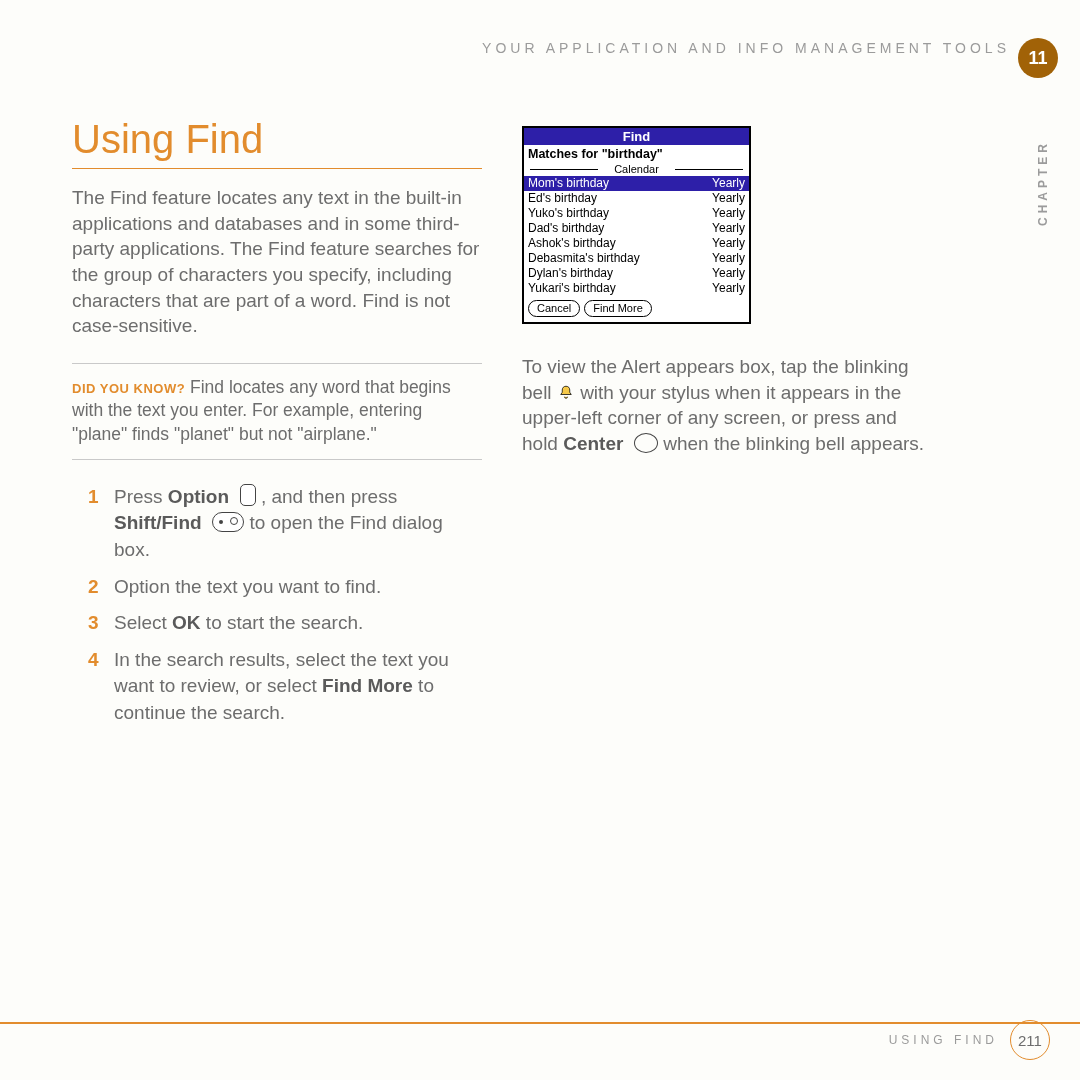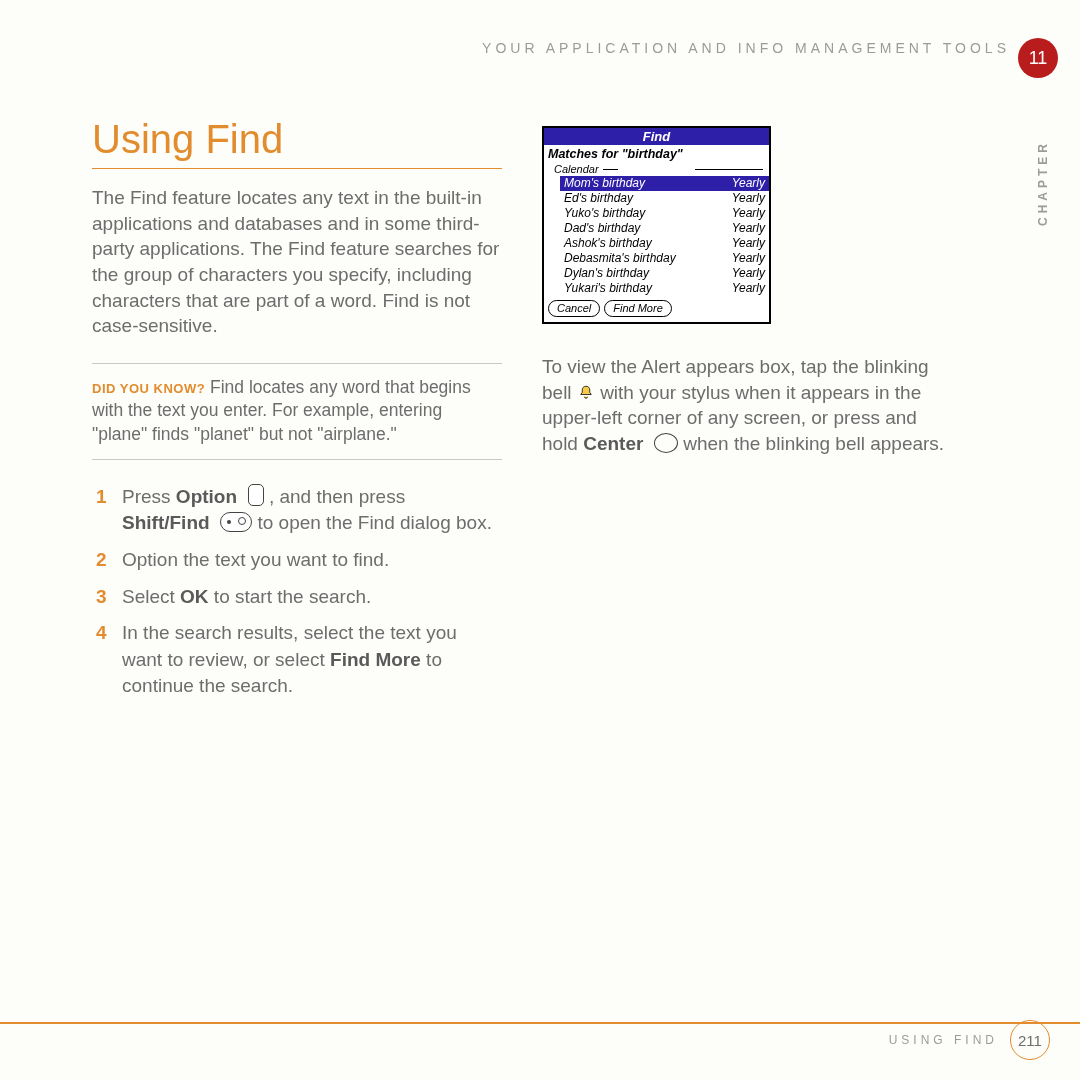--- a/index.html
+++ b/index.html
@@ -11,40 +11,40 @@
     font-family: "Helvetica Neue", Arial, sans-serif;
     color: #6a6a6a;
     position: relative;
     overflow: hidden;
   }
   .page {
     position: relative;
     width: 1080px;
     height: 1080px;
     box-sizing: border-box;
-    padding: 40px 70px 0 92px;
+    padding: 40px 70px 0 72px;
   }
   .top-header {
     text-align: right;
     letter-spacing: 4px;
     font-size: 14px;
     color: #9b9b9b;
     margin-bottom: 60px;
   }
   .chapter-badge {
     position: absolute;
     top: 38px;
     right: 22px;
     width: 40px;
     height: 40px;
     border-radius: 50%;
-    background: #b91c1c;
+    background: #a16207;
     color: #fff;
     font-size: 18px;
-    font-weight: normal;
+    font-weight: bold;
     display: flex;
     align-items: center;
     justify-content: center;
   }
   .side-chapter {
     position: absolute;
     top: 140px;
     right: 30px;
     writing-mode: vertical-rl;
     transform: rotate(180deg);
@@ -87,21 +87,21 @@
   }
   .tip-label {
     color: #e28c2d;
     font-weight: bold;
     font-size: 13px;
     letter-spacing: 0.5px;
   }
   ol.steps {
     list-style: none;
     padding: 0;
-    margin: 4px;
+    margin: 16px;
     counter-reset: step;
   }
   ol.steps > li {
     counter-increment: step;
     position: relative;
     padding-left: 26px;
     font-size: 19px;
     line-height: 1.4;
     color: #6d6d6d;
     margin-bottom: 10px;
@@ -166,39 +166,38 @@
     vertical-align:-3px;
   }
 
   
   .find-box {
     width: 225px;
     border: 2px solid #000;
     background: #fff;
     font-family: Arial, sans-serif;
     margin: 10px 0 30px 0;
-    font-style: italic;
   }
   .find-title {
     background: #2d1fa8;
     color: #fff;
     text-align: center;
     font-weight: bold;
     font-size: 13px;
     padding: 1px 0;
   }
   .matches-for {
     font-weight: bold;
     font-size: 12.5px;
     color:#000;
     padding: 2px 4px 0 4px;
   }
   .cal-divider {
     position: relative;
-    text-align: left;
+    text-align: center;
     font-size: 11px;
     color:#000;
     margin: 2px 6px 1px 6px;
     height: 12px;
   }
   .cal-divider::before,
   .cal-divider::after {
     content:"";
     position:absolute;
     top:50%;
@@ -211,21 +210,20 @@
     background:#fff;
     padding:0 4px;
     position:relative;
   }
   .find-rows { font-size:12px; color:#000; }
   .find-row {
     display:flex;
     justify-content:space-between;
     padding: 0 4px;
     line-height:1.25;
-    margin-left:16px;
   }
   .find-row.hl { background:#2d1fa8; color:#fff; }
   .find-cancel-bar {
     padding: 4px 4px 5px 4px;
     display:flex;
     gap:4px;
     align-items:flex-end;
   }
   .fbtn {
     border:1.2px solid #000;

